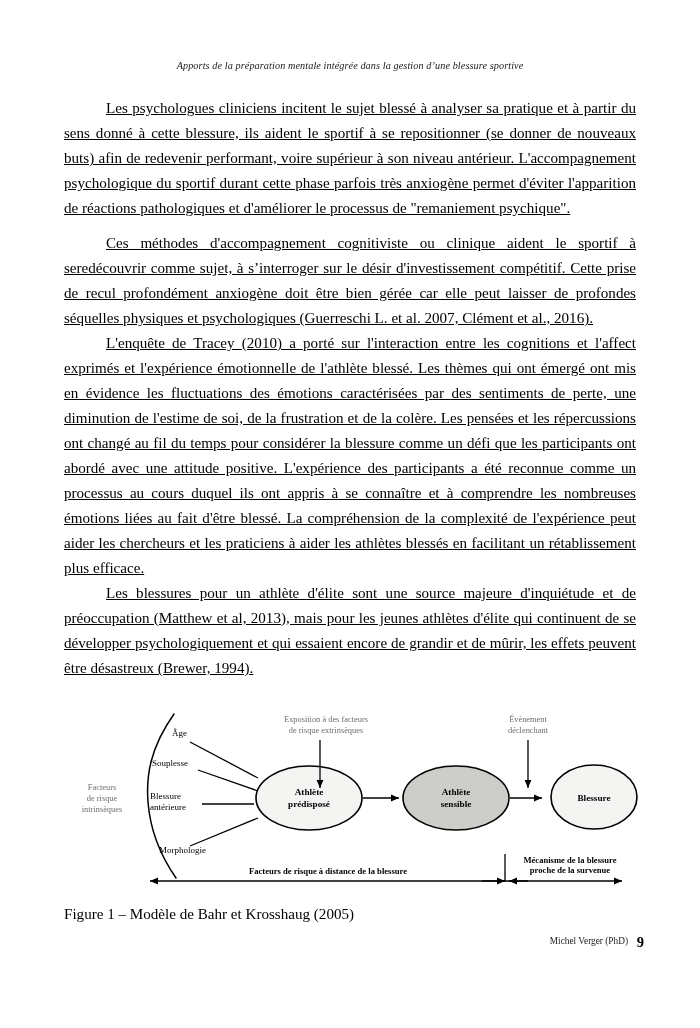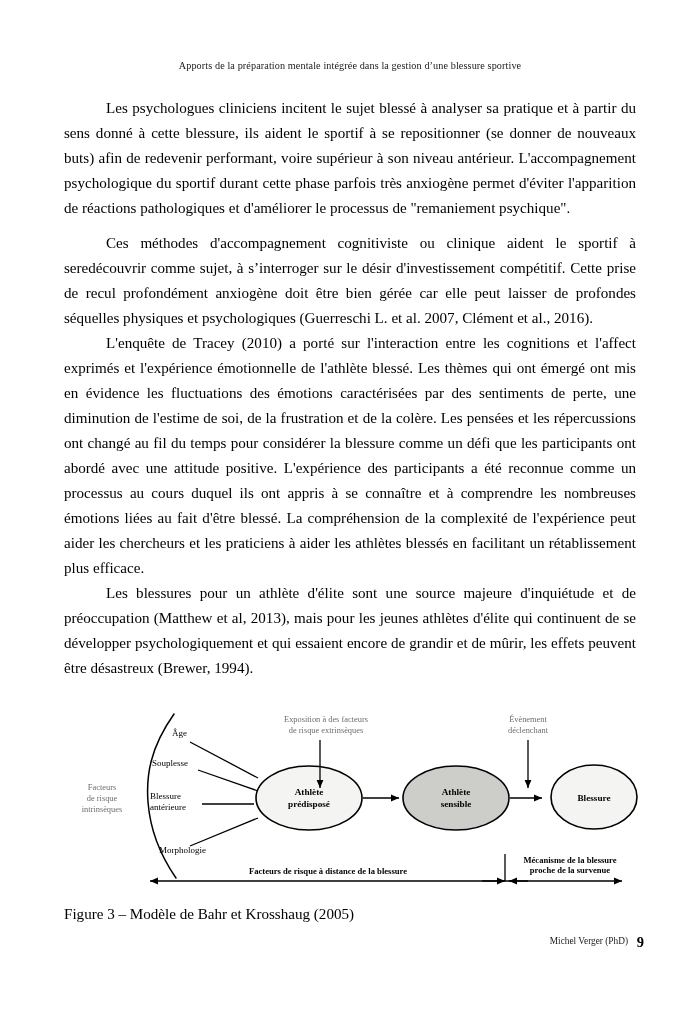--- a/index.html
+++ b/index.html
@@ -22,31 +22,33 @@
     background: #ffffff;
   }
 
   
   .running-header {
     position: absolute;
     top: 60px;
     left: 0;
     width: 700px;
     text-align: center;
+    font-style: italic;
     font-size: 10.2px;
     letter-spacing: 0.01em;
     color: #1a1a1a;
   }
 
   
   .text-column {
     position: absolute;
     top: 96px;
     left: 64px;
     width: 572px;
+    text-decoration: underline;
   }
 
   p.para {
     margin: 0;
     text-align: justify;
     text-justify: inter-word;
     font-size: 15.1px;
     line-height: 25.0px;
     color: #000000;
     hyphens: none;
@@ -202,19 +204,19 @@
       <line x1="443" y1="148" x2="443" y2="175" stroke="#000000" stroke-width="1.3"></line>
       <line x1="420" y1="175" x2="443" y2="175" stroke="#000000" stroke-width="1.4" marker-end="url(#arrowEnd)"></line>
       <line x1="466" y1="175" x2="447" y2="175" stroke="#000000" stroke-width="1.4" marker-end="url(#arrowEnd)"></line>
 
       <text class="dg-axis-label" x="266" y="168">Facteurs de risque à distance de la blessure</text>
       <text class="dg-axis-label" x="508" y="157">Mécanisme de la blessure</text>
       <text class="dg-axis-label" x="508" y="167">proche de la survenue</text>
     </svg>
   </div>
 
-  <div class="figure-caption">Figure 3 – Modèle de Bahr et Krosshaug (2005)</div>
+  <div class="figure-caption">Figure 1 – Modèle de Bahr et Krosshaug (2005)</div>
 
   <div class="footer-center">Michel Verger (PhD)</div>
 
   <div class="footer-pagenum">9</div>
 
 </div>
 
 </body></html>

